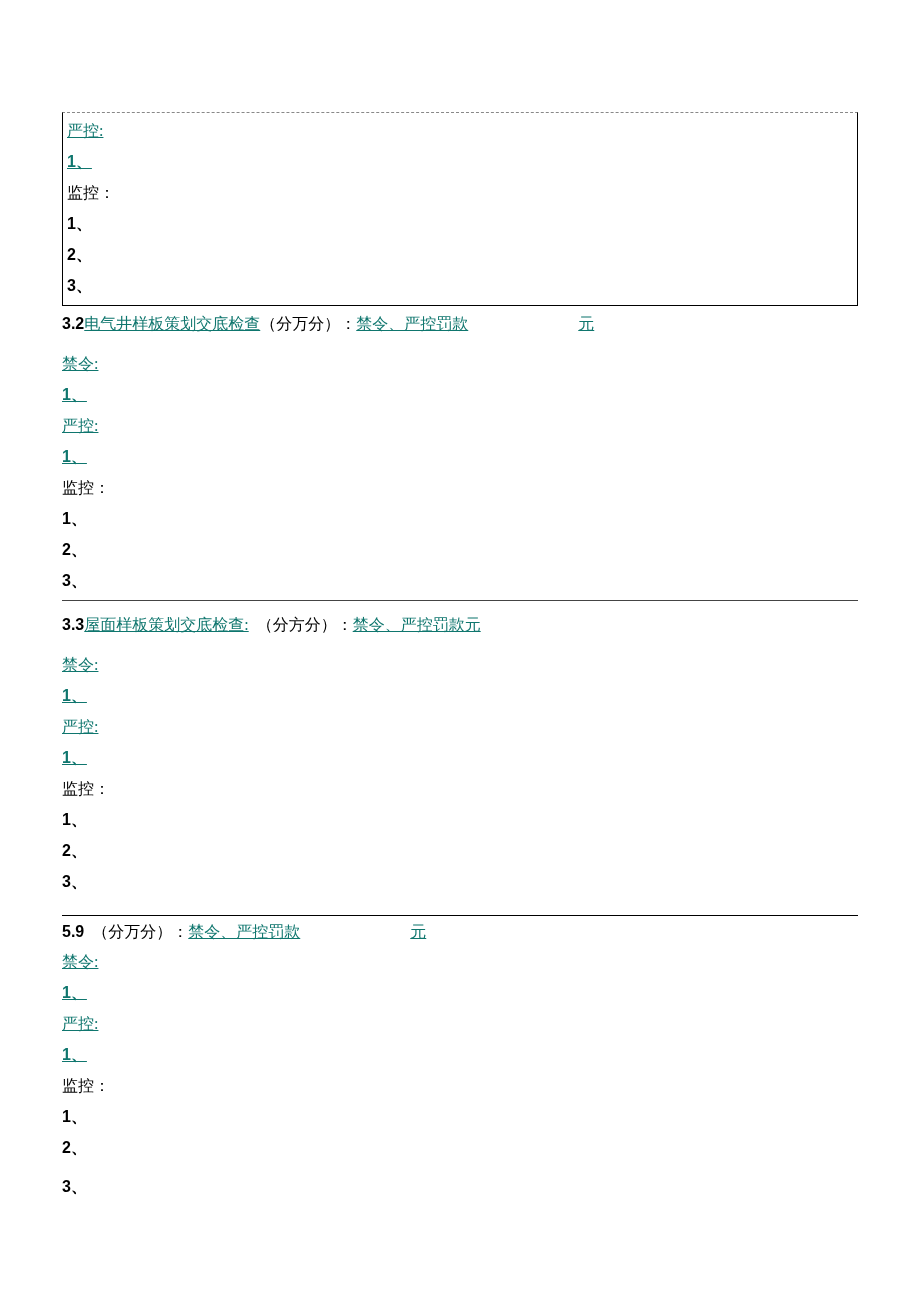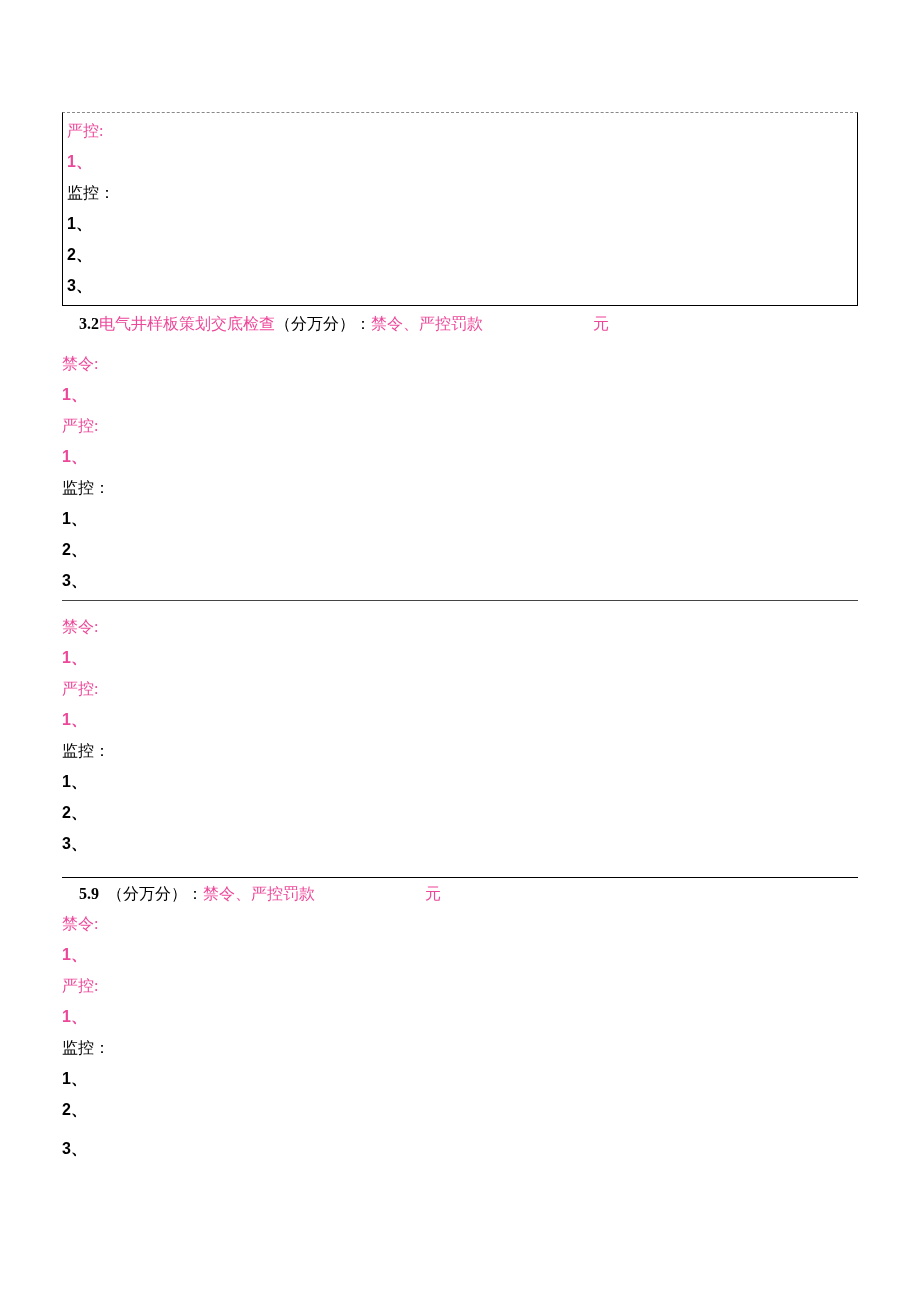--- a/index.html
+++ b/index.html
@@ -14,44 +14,43 @@
   .page {
     padding: 112px 62px 60px 62px;
     box-sizing: border-box;
   }
   .box {
     border: 1px solid #000;
     border-top: 1px dashed #888;
     padding: 2px 4px 4px 4px;
     margin-bottom: 4px;
   }
-  .red { color: #ec4899; }
+  .red { color: #0f766e; text-decoration: underline; }
   .line { line-height: 30px; }
   .num { font-family: Verdana, sans-serif; font-weight: bold; }
   .hr-solid {
     border: none;
     border-top: 1px solid #000;
     margin: 18px 0 0 0;
   }
   .hr-thin {
     border: none;
     border-top: 1px solid #444;
     margin: 4px 0 4px 0;
   }
   .section-head {
     display: flex;
     align-items: baseline;
     gap: 0;
     line-height: 28px;
     margin-top: 2px;
   }
   .section-head .sn {
-    font-family: Liberation Serif, serif;
+    font-family: Liberation Sans, sans-serif;
     font-weight: bold;
-    margin-left: 17px;
   }
   .inline-gap {
     display: inline-block;
     width: 110px;
   }
   .block-items .line { line-height: 31px; }
   .pad-top { margin-top: 10px; }
 </style>
 </head>
 <body>
@@ -81,20 +80,27 @@
     <div class="line"><span class="num red">1、</span></div>
     <div class="line red">严控:</div>
     <div class="line"><span class="num red">1、</span></div>
     <div class="line">监控：</div>
     <div class="line"><span class="num">1、</span></div>
     <div class="line"><span class="num">2、</span></div>
     <div class="line"><span class="num">3、</span></div>
   </div>
   <hr class="hr-thin">
 
+  <div class="section-head pad-top">
+    <span class="sn">3.3 </span>
+    <span class="red">屋面样板策划交底检查:</span>
+    <span>&nbsp;&nbsp;</span>
+    <span>（分方分）：</span>
+    <span class="red">禁令、严控罚款元</span>
+  </div>
 
   <div class="block-items pad-top">
     <div class="line red">禁令:</div>
     <div class="line"><span class="num red">1、</span></div>
     <div class="line red">严控:</div>
     <div class="line"><span class="num red">1、</span></div>
     <div class="line">监控：</div>
     <div class="line"><span class="num">1、</span></div>
     <div class="line"><span class="num">2、</span></div>
     <div class="line"><span class="num">3、</span></div>

